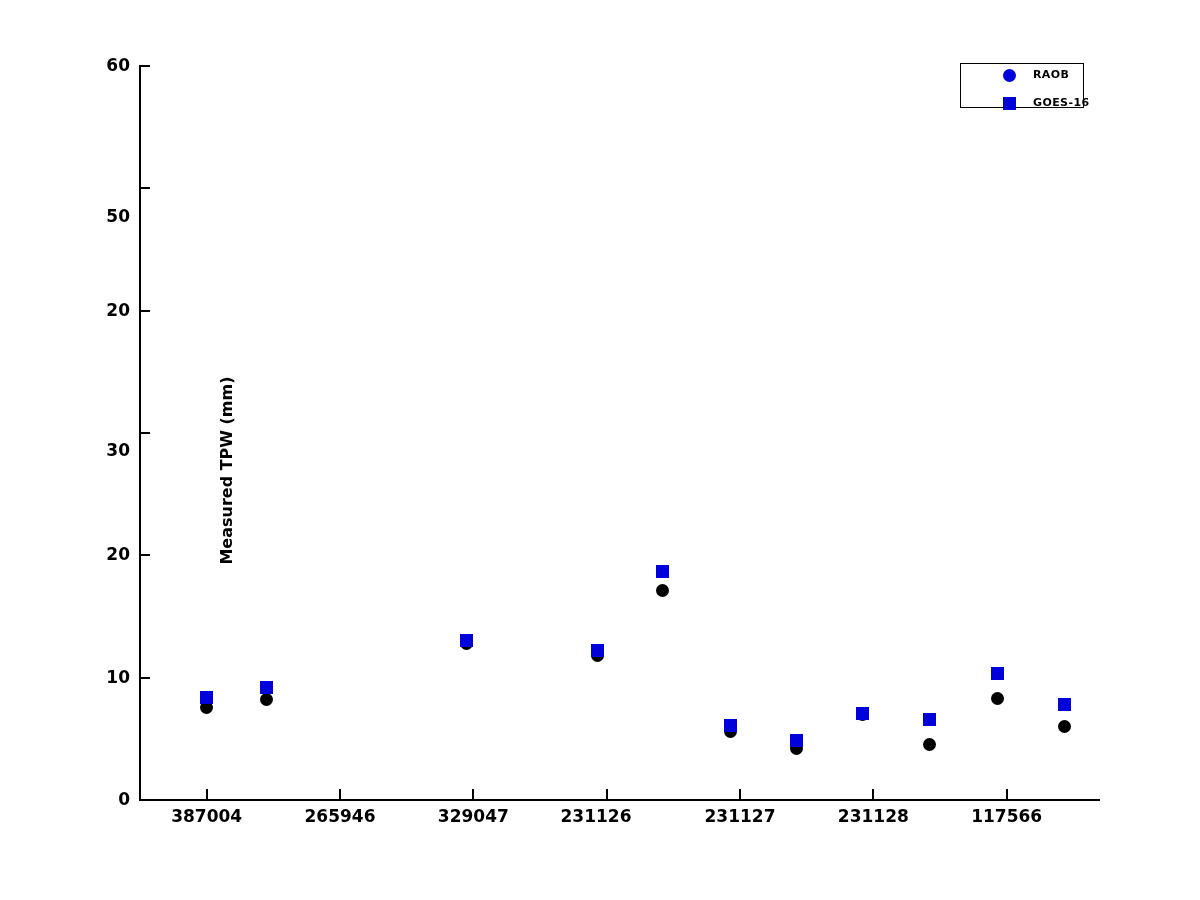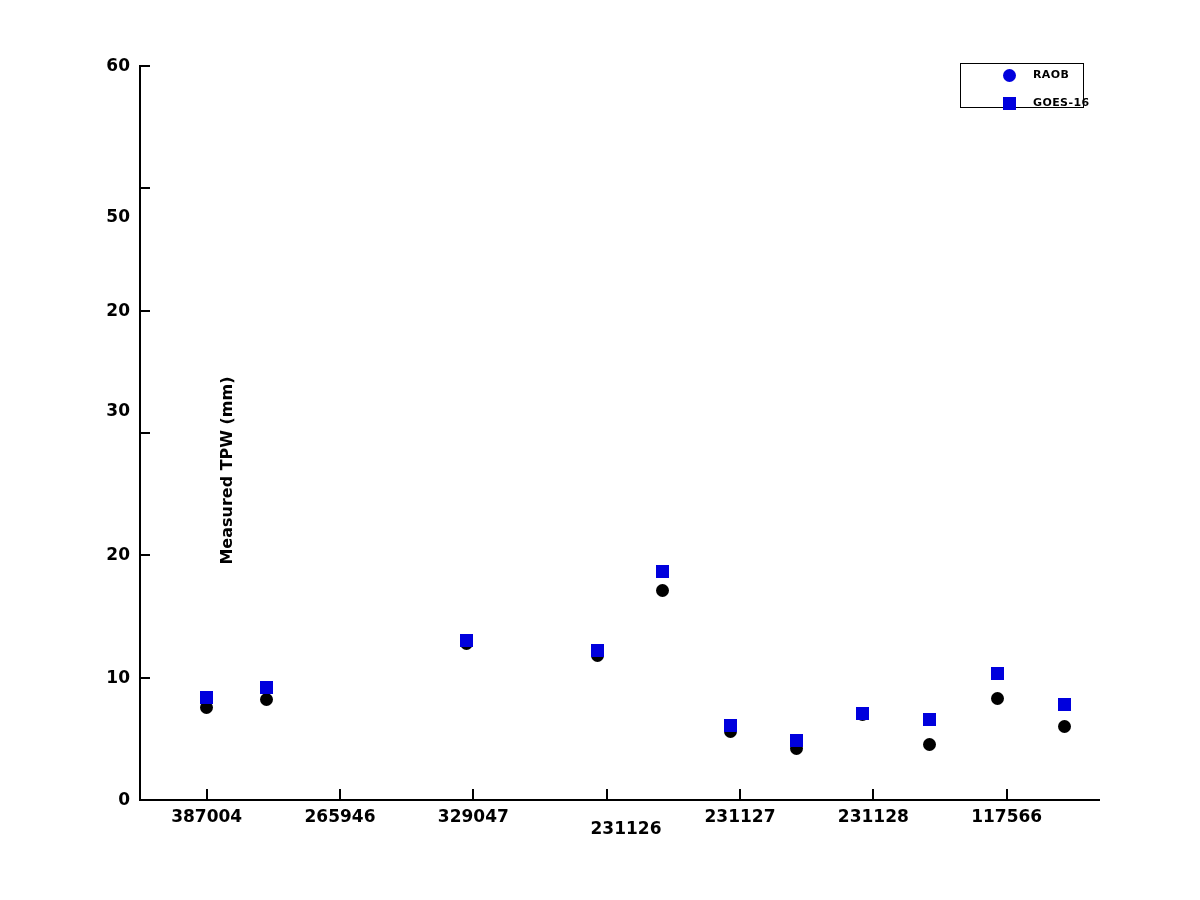--- a/index.html
+++ b/index.html
@@ -176,37 +176,37 @@
   <div id="axis-bottom"></div>
 
   <div id="y-ticks-container">
       <div class="y-tick" style="top: 799px;"></div>
       <div class="y-tick-label" style="left: 70px; top: 789px;">0</div>
       <div class="y-tick" style="top: 676.667px;"></div>
       <div class="y-tick-label" style="left: 70px; top: 666.667px; text-align: right;">10</div>
       <div class="y-tick" style="top: 554.333px;"></div>
       <div class="y-tick-label" style="left: 70px; top: 544.333px;">20</div>
       <div class="y-tick" style="top: 432px;"></div>
-      <div class="y-tick-label" style="left: 70px; top: 400px;">30</div>
+      <div class="y-tick-label" style="left: 70px; top: 440px;">30</div>
       <div class="y-tick" style="top: 309.667px;"></div>
       <div class="y-tick-label" style="left: 70px; top: 299.667px;">20</div>
       <div class="y-tick" style="top: 187.333px;"></div>
       <div class="y-tick-label" style="left: 70px; top: 174px; margin-top: 32px;">50</div>
       <div class="y-tick" style="top: 65px;"></div>
       <div class="y-tick-label" style="left: 70px; top: 55px;">60</div>
     </div>
   <div id="x-ticks-container">
       <div class="x-tick" style="left: 205.667px;"></div>
       <div class="x-tick-label" style="left: 141.667px;">387004</div>
       <div class="x-tick" style="left: 339px;"></div>
       <div class="x-tick-label" style="left: 275px;">265946</div>
       <div class="x-tick" style="left: 472.333px;"></div>
       <div class="x-tick-label" style="left: 408.333px;">329047</div>
       <div class="x-tick" style="left: 605.667px;"></div>
-      <div class="x-tick-label" style="left: 561px; margin-top: 12px;">231126</div>
+      <div class="x-tick-label" style="left: 531px;">231126</div>
       <div class="x-tick" style="left: 739px;"></div>
       <div class="x-tick-label" style="left: 675px;">231127</div>
       <div class="x-tick" style="left: 872.333px;"></div>
       <div class="x-tick-label" style="left: 808.333px;">231128</div>
       <div class="x-tick" style="left: 1005.67px;"></div>
       <div class="x-tick-label" style="left: 941.667px;">117566</div>
     </div>
 
   <div id="plot-area">
     <div id="ylabel">Measured TPW (mm)</div>

